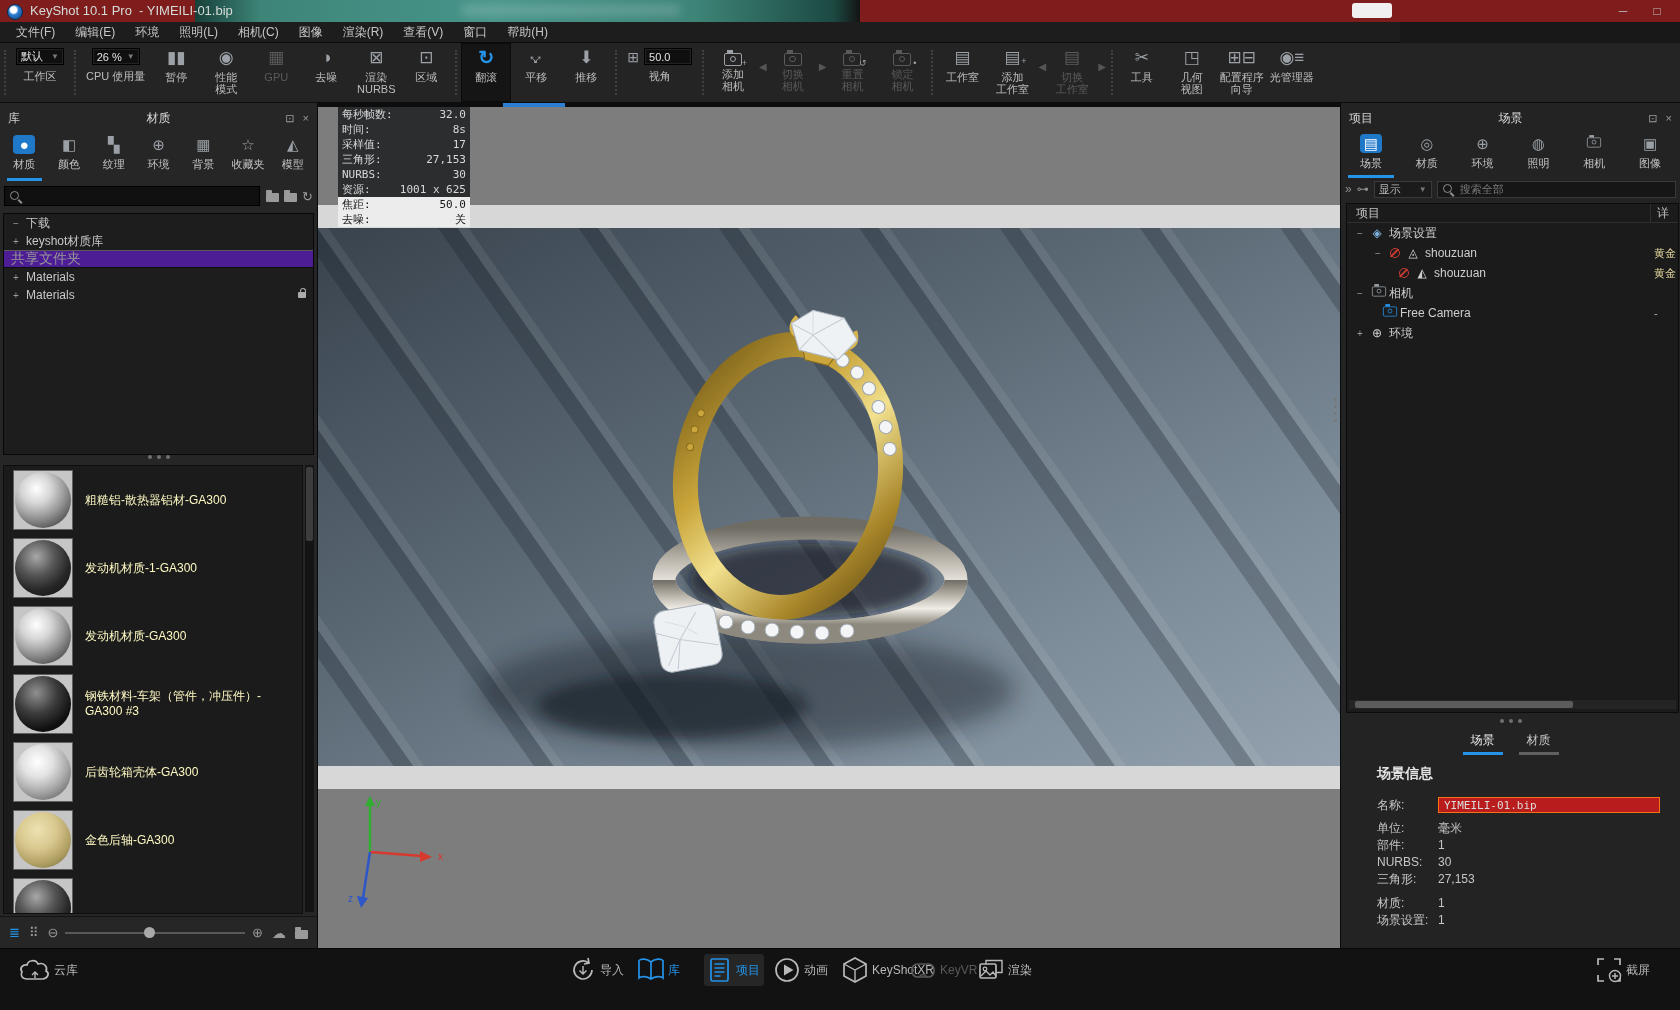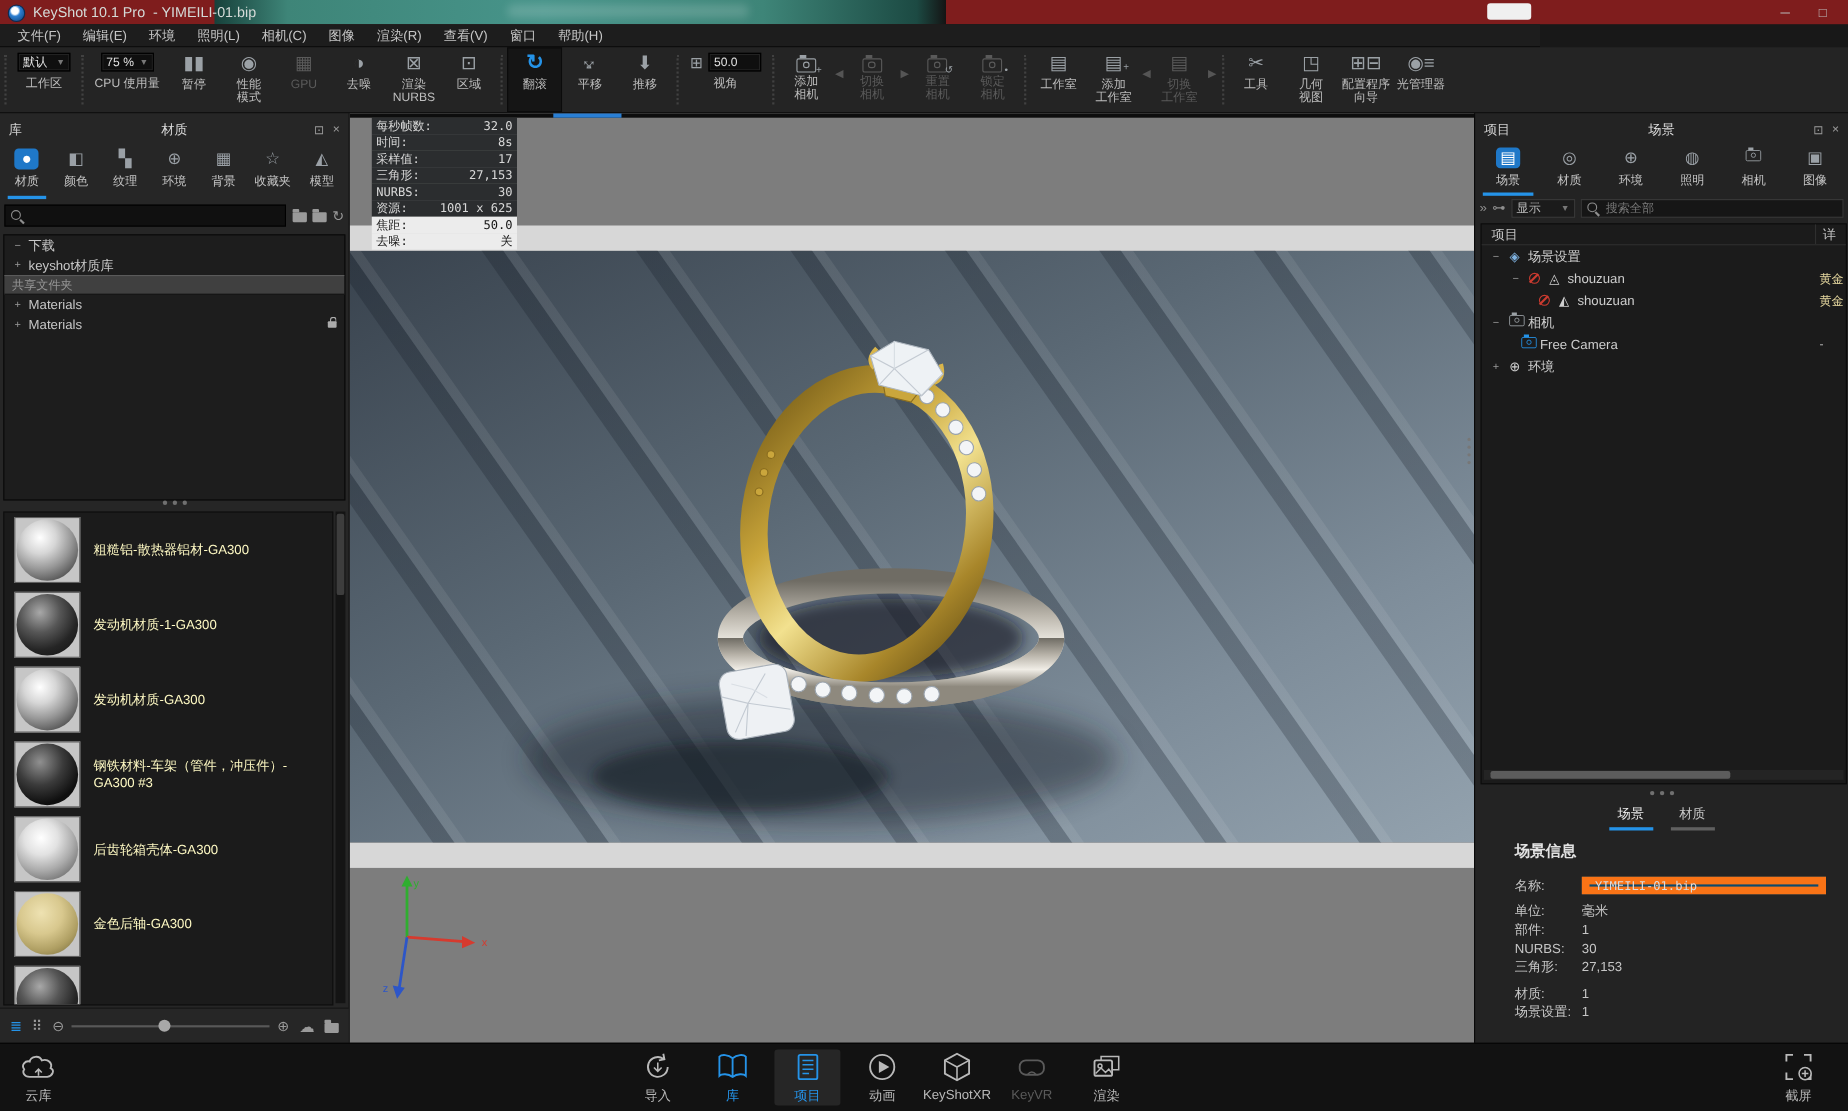--- a/index.html
+++ b/index.html
@@ -78,22 +78,22 @@
   .l-tab{flex:1;display:flex;flex-direction:column;align-items:center;gap:3px;padding-top:4px;position:relative;}
   .l-tab .ico{width:22px;height:19px;font-size:15px;line-height:19px;text-align:center;color:#9aa0a6;}
   .l-tab.active .ico{background:#1f78c8;border-radius:4px;color:#fff;}
   .l-tab.active::after{content:"";position:absolute;bottom:0;left:5px;right:5px;height:3px;background:#2593e8;}
   .l-tab .lbl{font-size:11px;color:#c4c4c4;}
   .lib-search{position:absolute;left:4px;right:4px;top:82px;height:22px;display:flex;align-items:center;gap:6px;}
   .search-input{flex:1;height:18px;background:#101010;border:1px solid #000;display:flex;align-items:center;padding:0 4px;gap:4px;}
   .lib-search .tools{display:flex;gap:5px;align-items:center;color:#9a9a9a;font-size:13px;}
   .lib-tree{position:absolute;left:3px;right:3px;top:110px;height:240px;background:#1d1d1d;border:1px solid #080808;}
   .tree-row{height:18px;display:flex;align-items:center;padding:0 7px;gap:5px;color:#c8c8c8;}
-  .tree-section{height:16px;background:#404040;border-top:1px solid #5a5a5a;border-bottom:1px solid #0e0e0e;
-                color:#969696;padding:0 7px;display:flex;align-items:center;font-size:11px;}
+  .tree-section{height:16px;background:#4c1d95;border-top:1px solid #5a5a5a;border-bottom:1px solid #0e0e0e;
+                color:#969696;padding:0 7px;display:flex;align-items:center;font-size:14px;}
   .lib-dots{position:absolute;left:0;right:0;top:352px;}
   .lib-list{position:absolute;left:3px;right:14px;top:362px;height:447px;background:#1b1b1b;border:1px solid #0e0e0e;overflow:hidden;}
   .mat-item{height:68px;display:flex;align-items:center;gap:12px;padding-left:9px;}
   .thumb{width:60px;height:60px;background:#c6c6c6;border:1px solid #5f5f5f;position:relative;flex:none;box-sizing:border-box;}
   .thumb i{position:absolute;inset:1px;border-radius:50%;display:block;}
   .sphere-silver{background:radial-gradient(circle at 38% 30%,#ffffff,#d6d6d6 28%,#979797 55%,#5a5a5a 78%,#404040);}
   .sphere-dark{background:radial-gradient(circle at 38% 30%,#a8a8a8,#565656 35%,#252525 65%,#101010);}
   .sphere-black{background:radial-gradient(circle at 38% 30%,#909090,#3b3b3b 40%,#0f0f0f 72%);}
   .sphere-steel{background:radial-gradient(circle at 40% 32%,#ffffff,#e2e2e2 30%,#ababab 58%,#737373 82%);}
   .sphere-gold{background:radial-gradient(circle at 40% 32%,#eee2b2,#d8c88e 38%,#ae9e62 68%,#7e7242 90%);}
@@ -142,26 +142,26 @@
   .prj-hscroll{position:absolute;left:2px;right:2px;bottom:3px;height:9px;background:#242424;}
   .prj-hscroll i{position:absolute;left:6px;top:1px;height:7px;width:218px;background:#5c5c5c;border-radius:2px;display:block;}
   .prj-dots{position:absolute;left:0;right:0;top:616px;}
   .prj-btabs{position:absolute;left:0;right:0;top:628px;display:flex;justify-content:center;gap:16px;}
   .pb-tab{padding:1px 8px 3px;color:#c8c8c8;border-bottom:3px solid #606060;}
   .pb-tab.active{border-bottom-color:#2593e8;color:#eaeaea;}
   .scene-info{position:absolute;left:36px;right:10px;top:662px;}
   .si-title{font-size:14px;font-weight:bold;color:#e2e2e2;}
   .si-row{position:absolute;left:0;right:0;display:flex;align-items:center;height:28px;color:#c6c6c6;}
   .si-label{width:61px;flex:none;}
-  .si-input{flex:1;max-width:222px;height:16px;background:#0c4a6e;border:7px solid #f97316;color:#dcdcdc;
+  .si-input{flex:1;max-width:222px;height:16px;background:#b91c1c;border:1px solid #f97316;color:#dcdcdc;
             padding:0 5px;font-family:"DejaVu Sans Mono",monospace;font-size:11px;display:flex;align-items:center;box-sizing:border-box;}
 
   
   .dock{position:absolute;left:0;top:948px;width:1680px;height:62px;background:#121212;border-top:1px solid #060606;}
-  .dock-item{display:flex;flex-direction:column;align-items:center;gap:2px;color:#b9b9b9;}
+  .dock-item{display:flex;flex-direction:row;align-items:center;gap:2px;color:#b9b9b9;}
   .dock-item .dlbl{font-size:12px;}
   .dock-item.small .dlbl{font-size:12px;}
   .dock-item.blue{color:#2593e8;}
   .dock-item.disabled{color:#5a5a5a;}
   .dock-cloud{position:absolute;left:18px;top:5px;}
   .dock-center{position:absolute;left:568px;top:5px;display:flex;gap:8px;}
   .dock-center .dock-item{width:60px;}
   .dock-item.tile{background:#262626;border-radius:3px;}
   .dock-shot{position:absolute;right:30px;top:5px;}
   .dock-ico{height:32px;display:flex;align-items:center;justify-content:center;}
@@ -202,21 +202,21 @@
     <div class="tb-combo">
       <span class="combo-box">
           <span>默认</span>
           <span class="carr">▼</span>
         </span>
       <span class="tb-label">工作区</span>
     </div>
     <span class="grip"></span>
     <div class="tb-combo">
       <span class="combo-box">
-          <span>75 %</span>
+          <span>26 %</span>
           <span class="carr">▼</span>
         </span>
       <span class="tb-label">CPU 使用量</span>
     </div>
     <div class="tb-btn">
       <span class="tb-ico">▮▮</span>
       <span class="tb-label">暂停</span>
     </div>
     <div class="tb-btn">
       <span class="tb-ico">◉</span>

